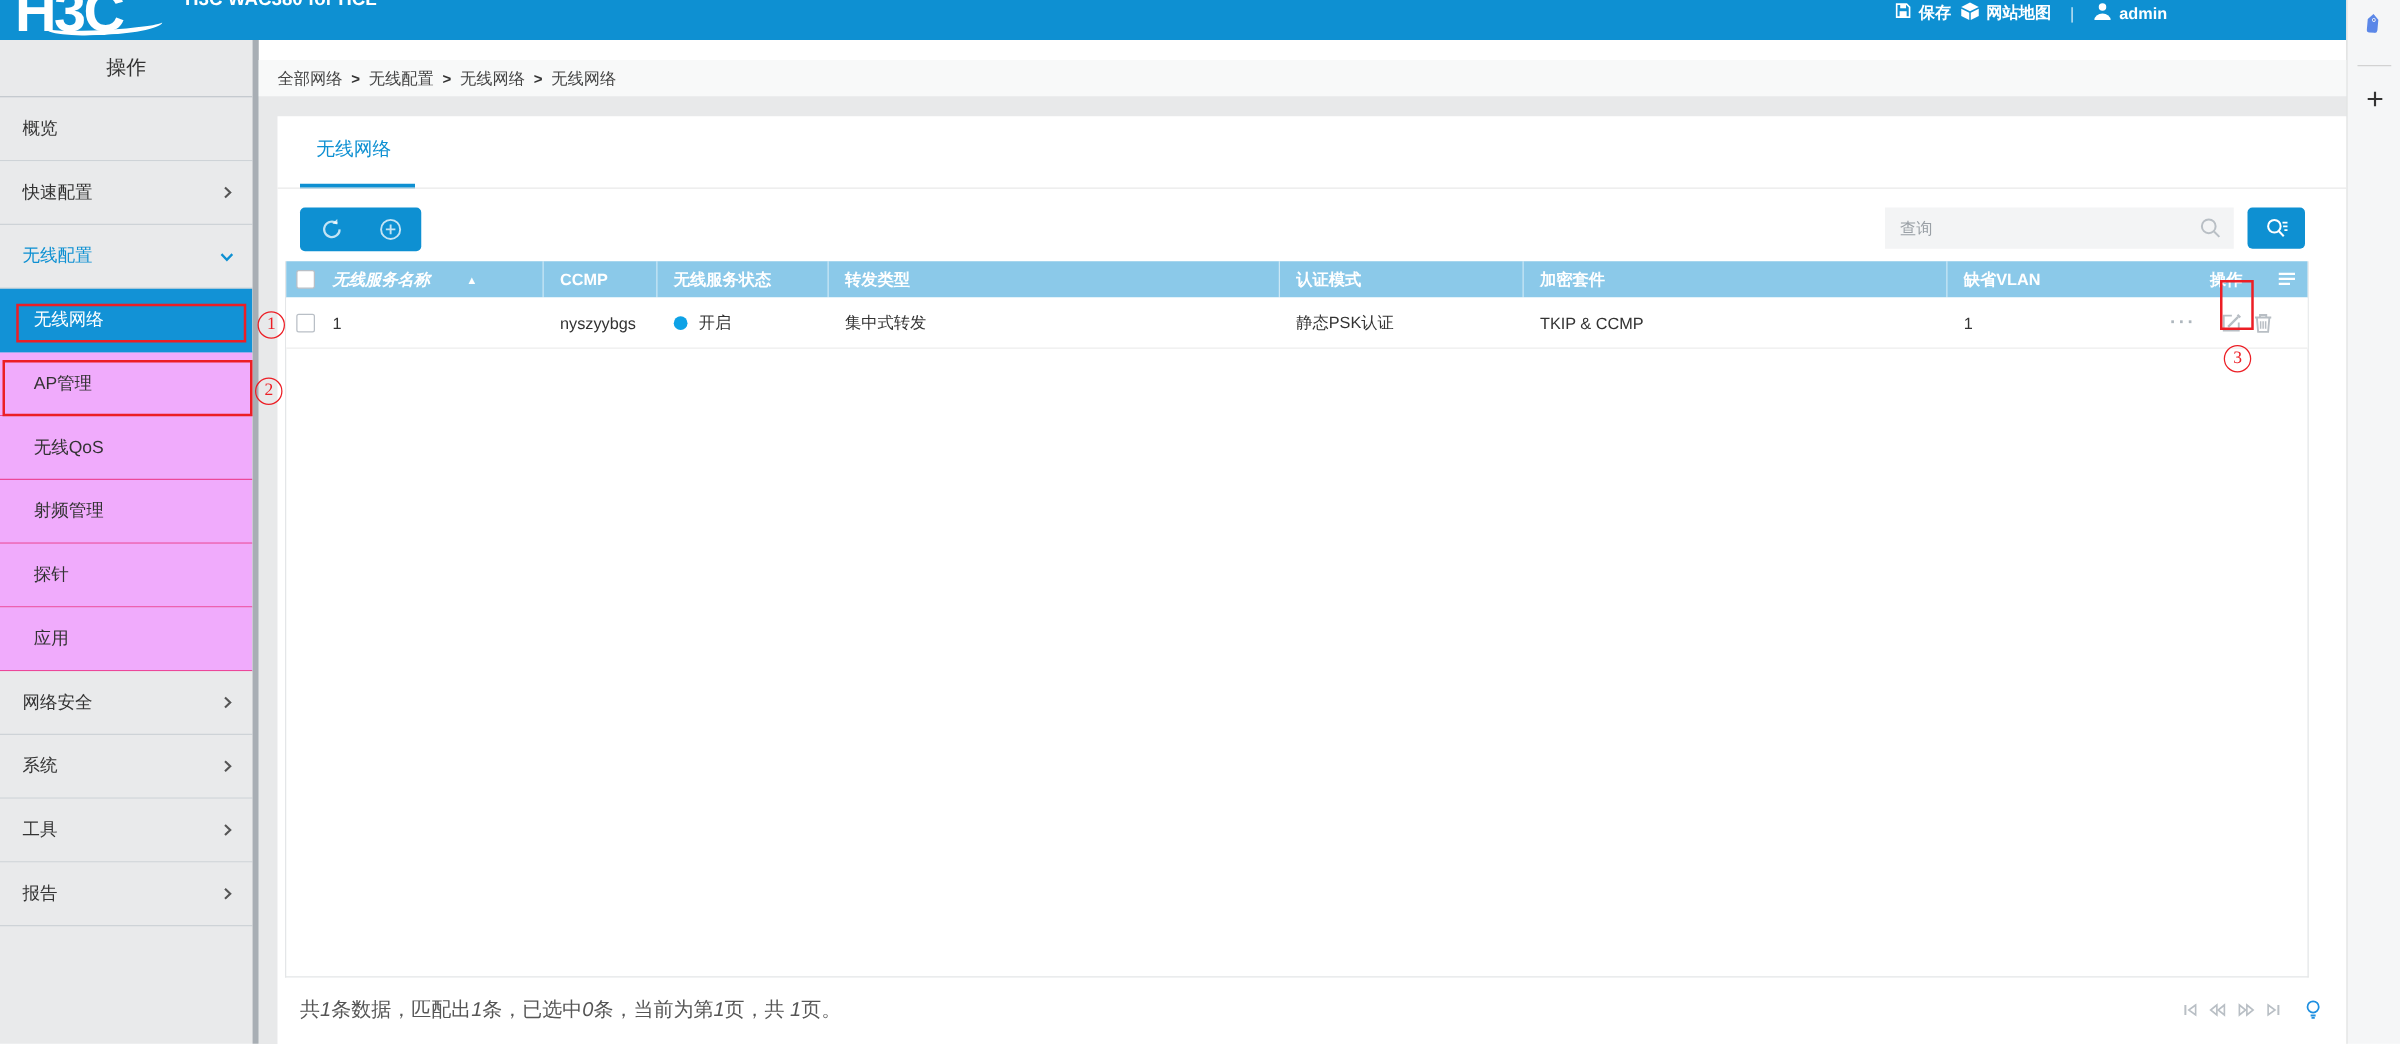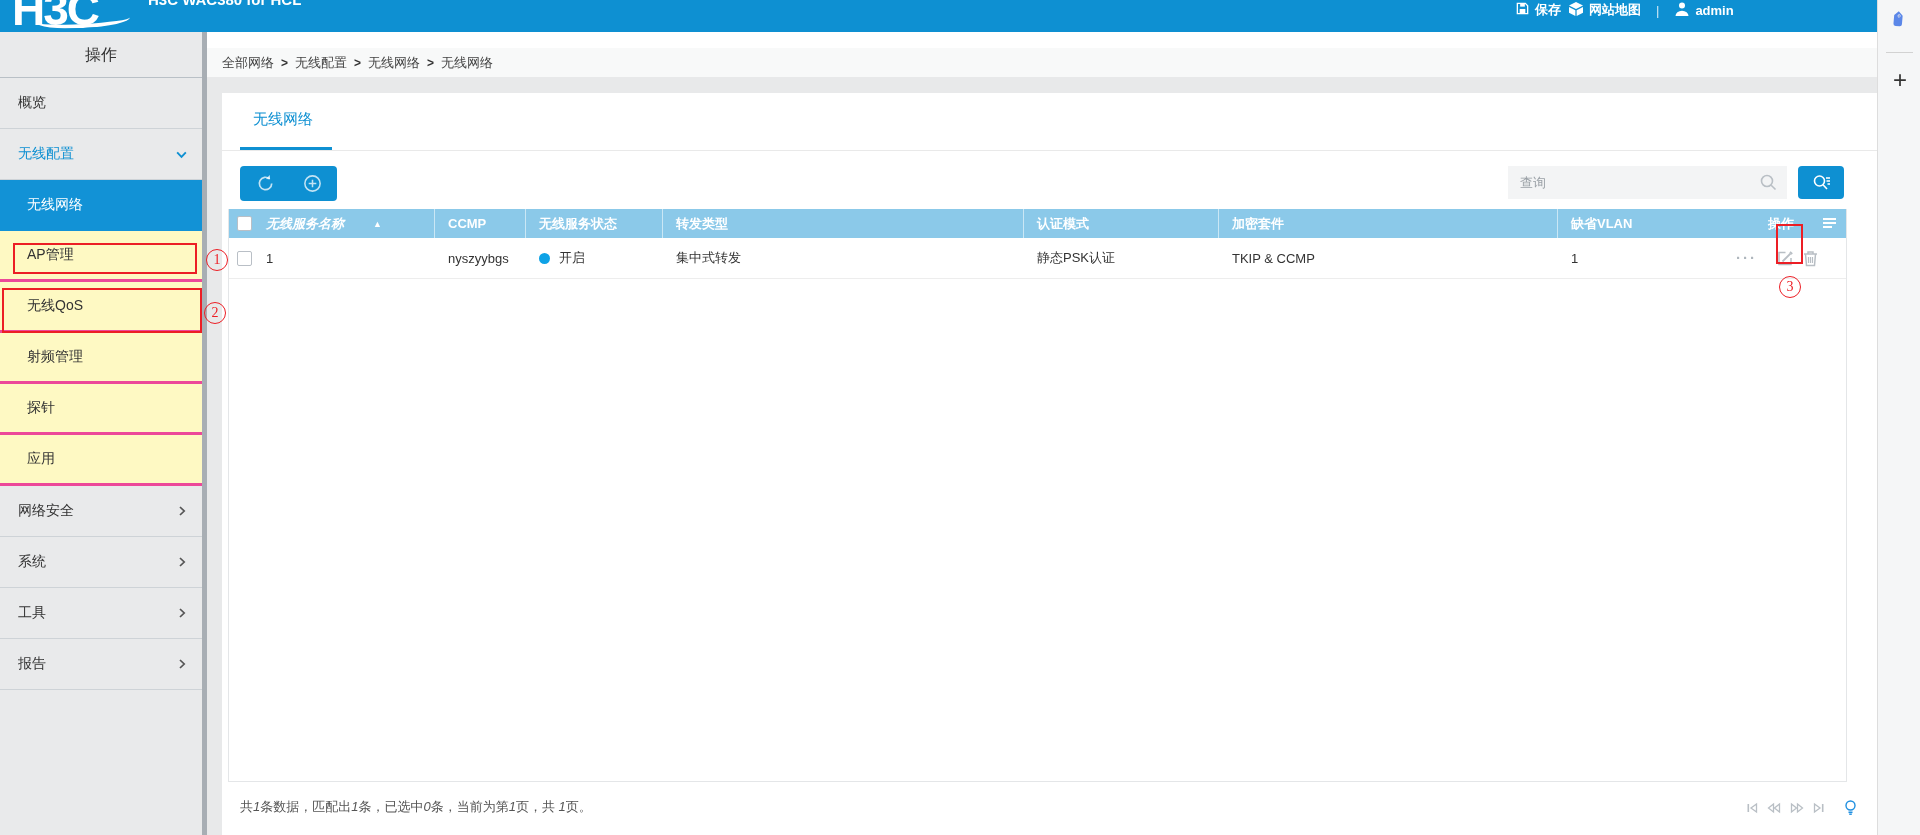--- a/index.html
+++ b/index.html
@@ -29,21 +29,21 @@
   #rail-tag { position:absolute; left:10px; top:10px; cursor:pointer; }
 
   
   #sidebar { position:absolute; left:0; top:32px; width:202px; height:803px;
              background:#e9eaeb; overflow:hidden; }
   #sidebar-header { height:46px; line-height:46px; text-align:center; font-size:16px;
                     color:#333; border-bottom:1px solid #b9c0c6; }
   .nav-item { height:51px; display:flex; align-items:center; padding:0 14px 0 18px;
               font-size:14px; color:#333; background:#e9eaeb;
               border-bottom:1px solid #ced3d7; cursor:pointer; }
-  .nav-item.sub { background:#fef9c3; border-bottom:3px solid #ec4899; padding-left:27px; }
+  .nav-item.sub { background:#f0abfc; border-bottom:1px solid #ec4899; padding-left:27px; }
   .nav-item.expanded { color:#0e90d2; }
   .nav-item.active { background:#1292d6; color:#fff; border-bottom:1px solid #1292d6; }
   .chev { margin-left:auto; display:flex; align-items:center; }
   #sidebar-divider { position:absolute; left:202px; top:32px; width:5px; height:803px;
                      background:#a8aeb4; }
 
   
   #main-area { position:absolute; left:207px; top:48px; width:1670px; height:803px;
                background:#e8e9ea; }
   #breadcrumb { position:absolute; left:0; top:0; width:1670px; height:29px;
@@ -97,21 +97,21 @@
         border:1px solid #b9bfc6; border-radius:2px; cursor:pointer; }
   .status-dot { width:11px; height:11px; border-radius:50%; background:#0ea2e6; margin-right:9px; }
   #col-picker { position:absolute; right:9px; top:7px; cursor:pointer; }
   .ops { padding-left:10px; }
   .more-dots { font-size:15px; font-weight:bold; letter-spacing:2px; color:#aeb6bd;
                margin-right:20px; cursor:pointer; line-height:10px; }
   .op-icon { display:flex; cursor:pointer; }
   .op-icon + .op-icon { margin-left:9px; }
 
   
-  #footer-stats { position:absolute; left:18px; top:705px; font-size:13px; color:#555; }
+  #footer-stats { position:absolute; left:18px; top:705px; font-size:16px; color:#555; }
   #footer-stats i { font-style:italic; }
   #pager { position:absolute; left:1524px; top:707px; display:flex; align-items:center; gap:9px; }
   .pg { display:flex; cursor:pointer; }
   #bulb { margin-left:10px; display:flex; cursor:pointer; }
 
   
   .ann-box { position:absolute; border:2px solid #ec1e25; z-index:50; pointer-events:none; }
   .ann-num { position:absolute; width:22px; height:22px; border:1.5px solid #ec1e25;
              border-radius:50%; color:#ec1e25; font-size:14px; display:flex;
              align-items:center; justify-content:center; z-index:50; pointer-events:none;
@@ -170,20 +170,28 @@
   </span>
   <div id="rail-divider"></div>
   <div id="rail-plus">+</div>
 </div>
 
 <div id="sidebar">
   <div id="sidebar-header">操作</div>
 
   <div class="nav-item">
     <span>概览</span>
+  </div>
+  <div class="nav-item">
+    <span>快速配置</span>
+    <span class="chev">
+        <svg width="12" height="12" viewBox="0 0 12 12">
+          <path d="M4 2 L8.2 6 L4 10" fill="none" stroke="#555" stroke-width="1.7"></path>
+        </svg>
+      </span>
   </div>
   <div class="nav-item expanded">
     <span>无线配置</span>
     <span class="chev">
         <svg width="13" height="13" viewBox="0 0 12 12">
           <path d="M2 4 L6 8.2 L10 4" fill="none" stroke="#0e90d2" stroke-width="1.7"></path>
         </svg>
       </span>
   </div>
   <div class="nav-item sub active">

